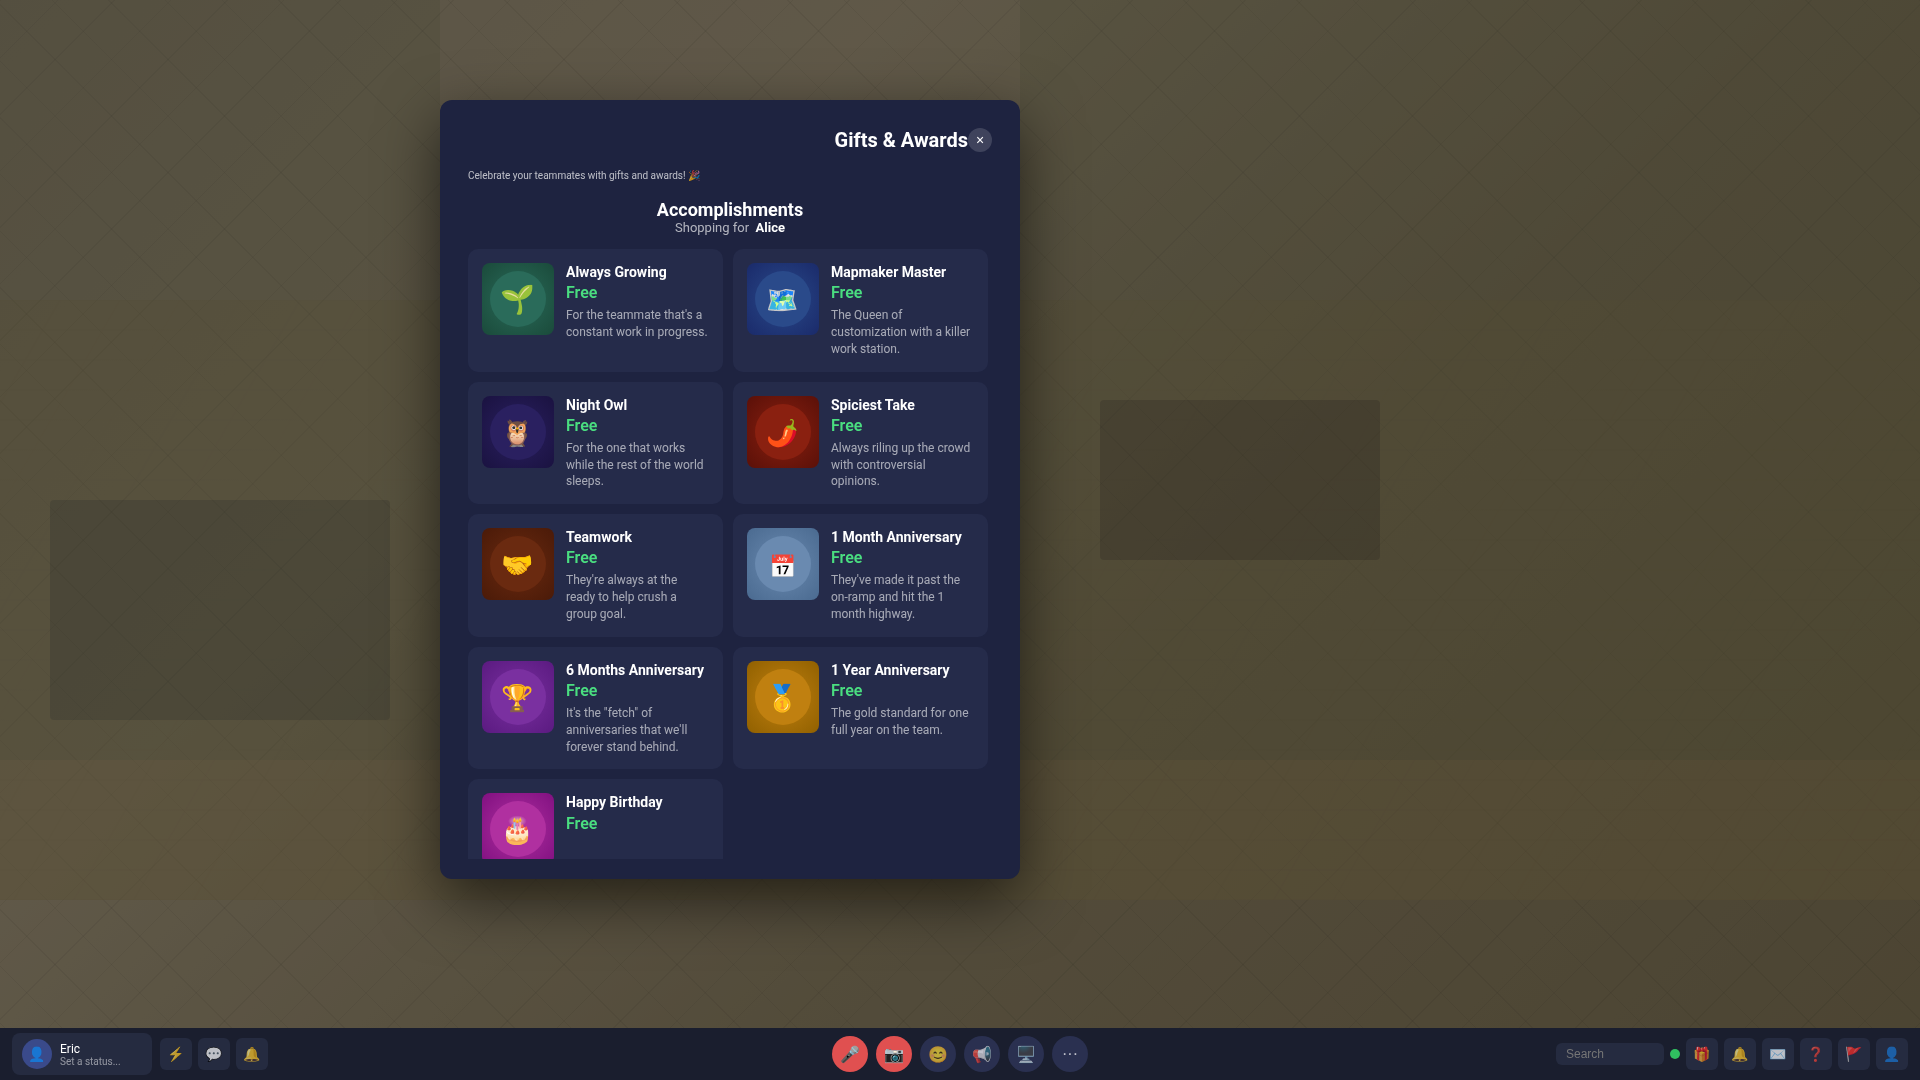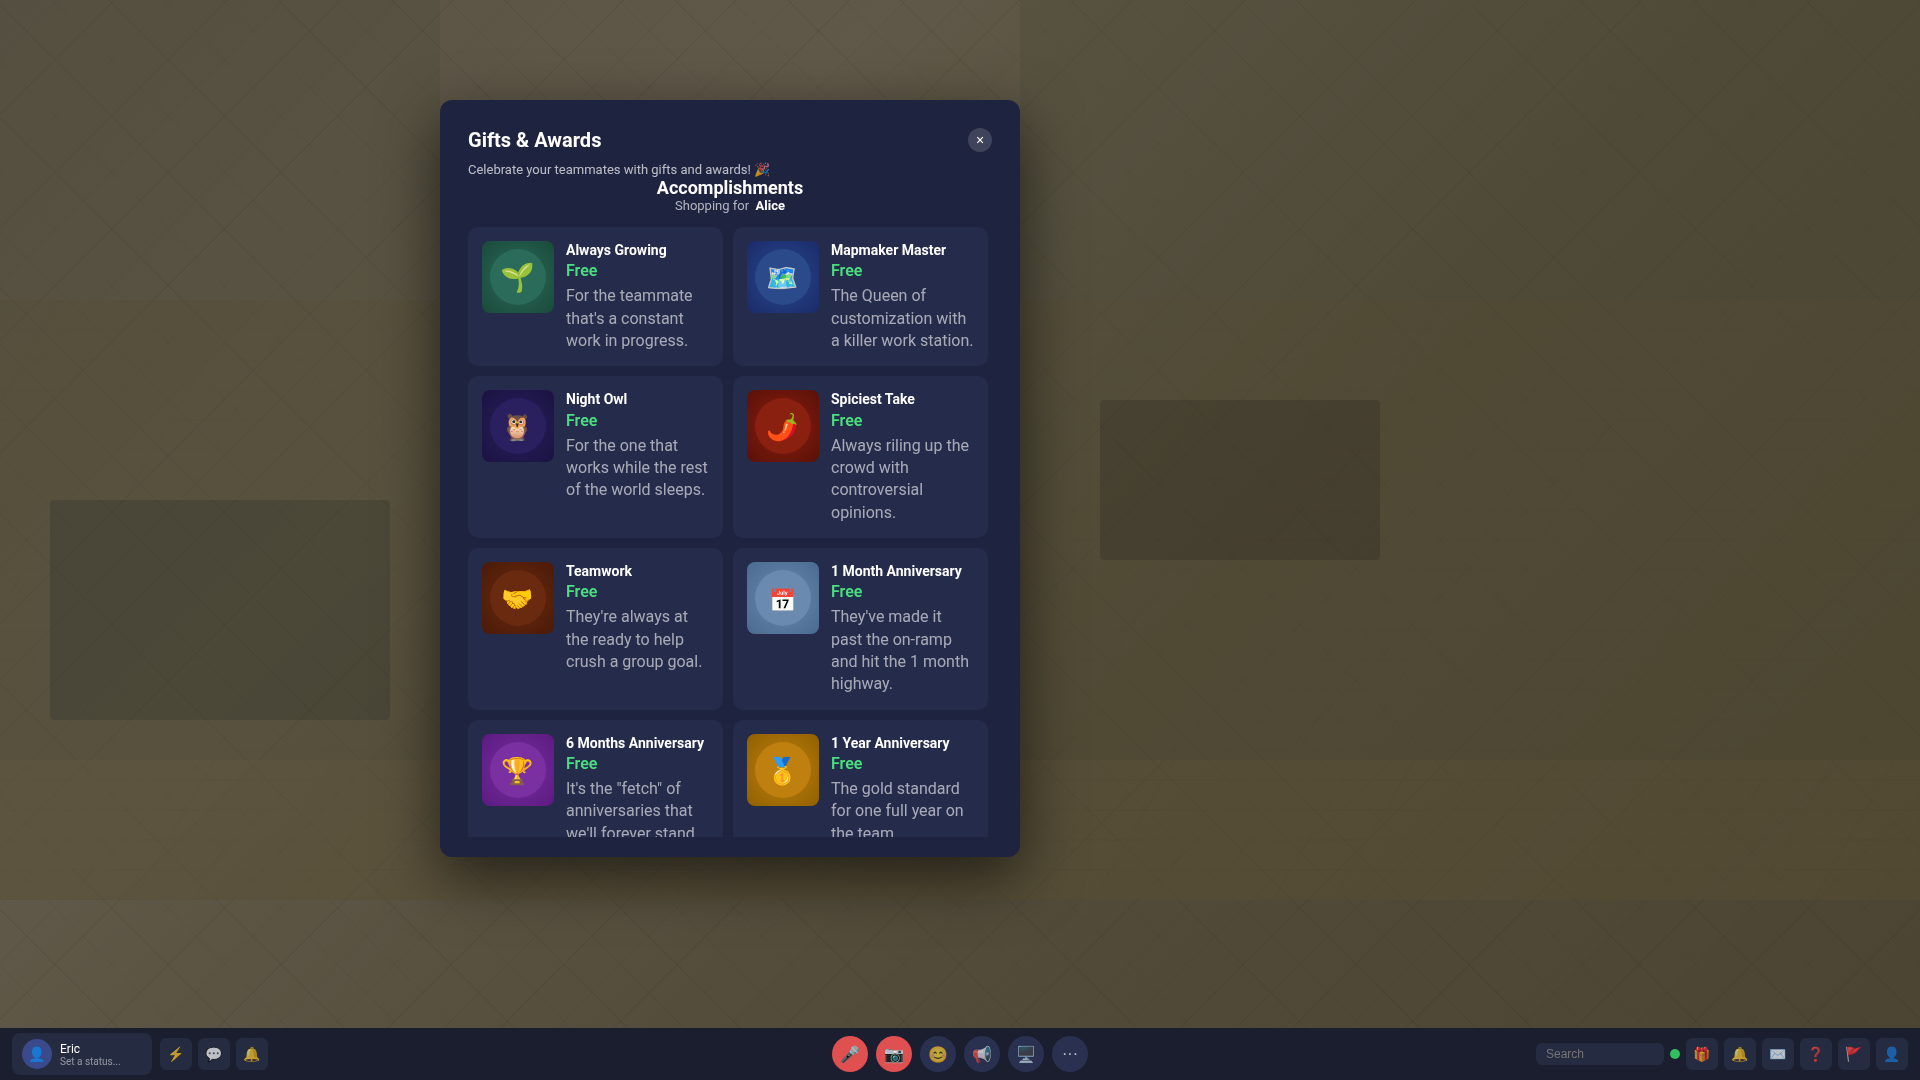--- a/index.html
+++ b/index.html
@@ -45,23 +45,23 @@
       width: 580px;
       background: #1e2340;
       border-radius: 12px;
       padding: 28px 28px 20px;
       color: white;
       box-shadow: 0 20px 60px rgba(0,0,0,0.6);
     }
 
     .modal-header {
       display: flex;
-      justify-content: space-between;
+      justify-content: flex-end;
       align-items: flex-start;
-      margin-bottom: 10px;
+      margin-bottom: 18px;
     }
 
     .modal-title {
       font-size: 20px;
       font-weight: 700;
       color: #ffffff;
     }
 
     .modal-close {
       width: 24px;
@@ -71,22 +71,23 @@
       border: none;
       color: white;
       cursor: pointer;
       font-size: 14px;
       display: flex;
       align-items: center;
       justify-content: center;
     }
 
     .modal-subtitle {
-      font-size: 13px;
+      font-size: 10px;
       color: rgba(255,255,255,0.7);
+      margin-bottom: 18px;
     }
 
     .section-header {
       display: flex;
       justify-content: space-between;
       align-items: center;
       margin-bottom: 14px;
       flex-direction: column;
     }
 
@@ -176,21 +177,21 @@
     }
 
     .award-price {
       font-size: 16px;
       color: #4ade80;
       font-weight: 600;
       margin-bottom: 5px;
     }
 
     .award-desc {
-      font-size: 16px;
+      font-size: 12px;
       color: rgba(255,255,255,0.6);
       line-height: 1.4;
     }
 
     
     .taskbar {
       position: absolute;
       bottom: 0;
       left: 0;
       right: 0;
@@ -298,21 +299,21 @@
       font-size: 14px;
     }
 
     .search-bar {
       background: #252b40;
       border: none;
       border-radius: 6px;
       padding: 4px 10px;
       color: #84cc16;
       font-size: 12px;
-      width: 128px;
+      width: 108px;
     }
 
     .status-dot {
       width: 10px;
       height: 10px;
       border-radius: 50%;
       background: #30c060;
     }
   </style>
 </head>

